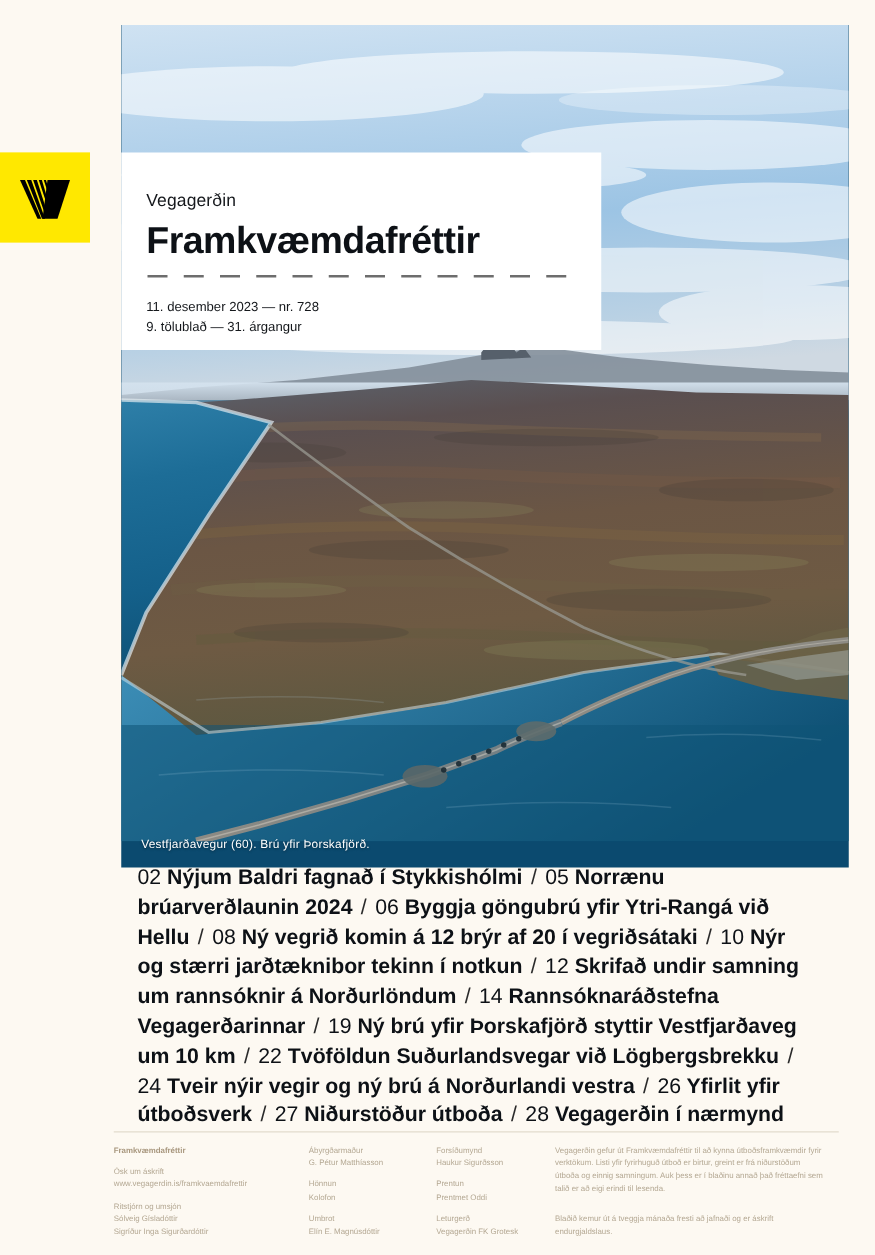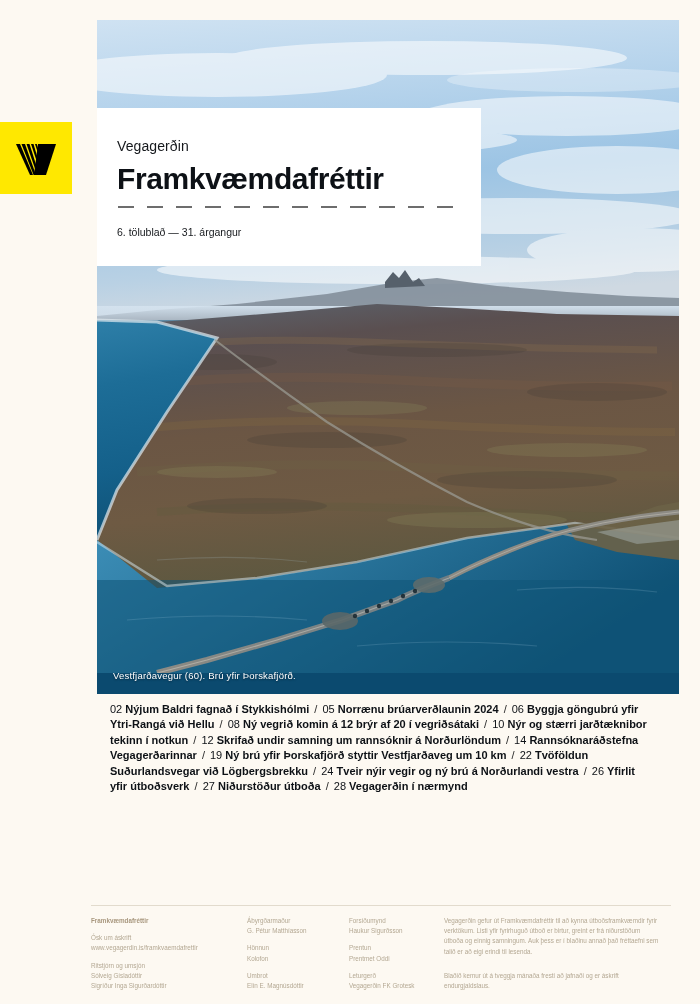--- a/index.html
+++ b/index.html
@@ -30,21 +30,21 @@
   
   .logo {
     position:absolute; left:0px; top:122px;
     width:72px; height:72px;
     background:#FFE800;
   }
   .logo svg { display:block; width:72px; height:72px; }
 
   
   .masthead {
-    position:absolute; left:97px; top:108px;
+    position:absolute; left:97px; top:122px;
     width:384px; height:158px;
     background:#ffffff;
     padding:30px 16px 0 20px;
   }
   .issuer {
     font-size:14px; color:#15181c; letter-spacing:.1px;
     margin-bottom:9px;
   }
   .mast-title {
     font-size:30px; font-weight:bold; color:#0d1116;
@@ -55,23 +55,22 @@
   }
   .dashrow i { display:block; width:16px; height:2px; background:#6d6d6d; }
   .issue-line {
     font-size:10.5px; color:#15181c; line-height:1.55;
   }
 
   
   .toc {
     position:absolute; left:110px; top:690px;
     width:540px;
-    font-size:11px; line-height:1.40; color:#0d1116;
+    font-size:17px; line-height:1.40; color:#0d1116;
     font-weight:bold;
-    margin-top:12px;
   }
   .toc .num { font-weight:normal; }
   .toc .sep { font-weight:normal; color:#2a2a2a; padding:0 2px; }
 
   
   .footer {
     position:absolute; left:91px; top:905px;
     width:580px;
     border-top:1px solid #e2dbcd;
     padding-top:10px;
@@ -252,21 +251,22 @@
         <i></i>
         <i></i>
         <i></i>
         <i></i>
         <i></i>
         <i></i>
         <i></i>
         <i></i>
       </div>
     <div class="issue-line">
-      <div>6. tölublað — 31. árgangur</div>
+      <div>11. desember 2023 — nr. 728</div>
+      <div>9. tölublað — 31. árgangur</div>
     </div>
   </div>
 
   <div class="toc"><span class="num">02</span> <span>Nýjum Baldri fagnað í Stykkishólmi</span><span class="sep"> / </span><span class="num">05</span> <span>Norrænu brúarverðlaunin 2024</span><span class="sep"> / </span><span class="num">06</span> <span>Byggja göngubrú yfir Ytri-Rangá við Hellu</span><span class="sep"> / </span><span class="num">08</span> <span>Ný vegrið komin á 12 brýr af 20 í vegriðsátaki</span><span class="sep"> / </span><span class="num">10</span> <span>Nýr og stærri jarðtæknibor tekinn í notkun</span><span class="sep"> / </span><span class="num">12</span> <span>Skrifað undir samning um rannsóknir á Norðurlöndum</span><span class="sep"> / </span><span class="num">14</span> <span>Rannsóknaráðstefna Vegagerðarinnar</span><span class="sep"> / </span><span class="num">19</span> <span>Ný brú yfir Þorskafjörð styttir Vestfjarðaveg um 10 km</span><span class="sep"> / </span><span class="num">22</span> <span>Tvöföldun Suðurlandsvegar við Lögbergsbrekku</span><span class="sep"> / </span><span class="num">24</span> <span>Tveir nýir vegir og ný brú á Norðurlandi vestra</span><span class="sep"> / </span><span class="num">26</span> <span>Yfirlit yfir útboðsverk</span><span class="sep"> / </span><span class="num">27</span> <span>Niðurstöður útboða</span><span class="sep"> / </span><span class="num">28</span> <span>Vegagerðin í nærmynd</span></div>
 
   <div class="footer">
 
     <div class="fcol c1">
       <div class="fblock">
         <div class="strong">Framkvæmdafréttir</div>

